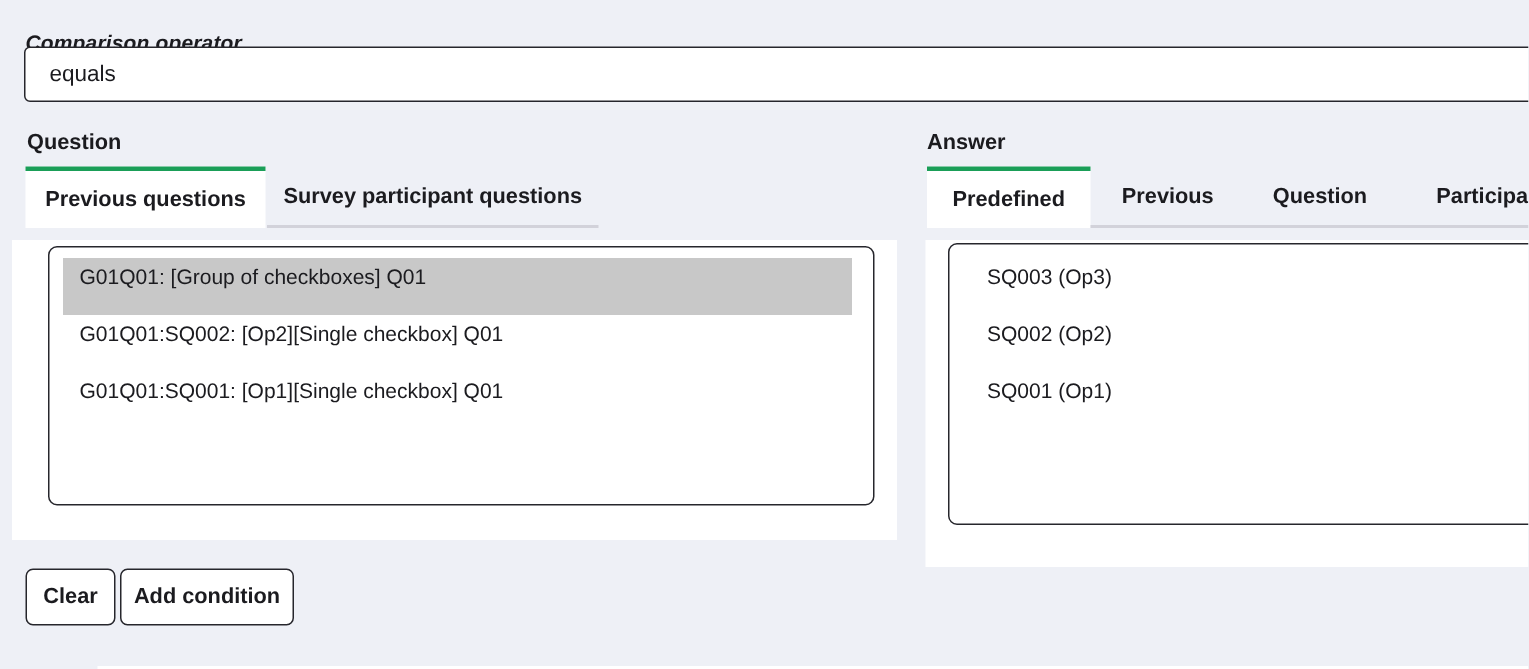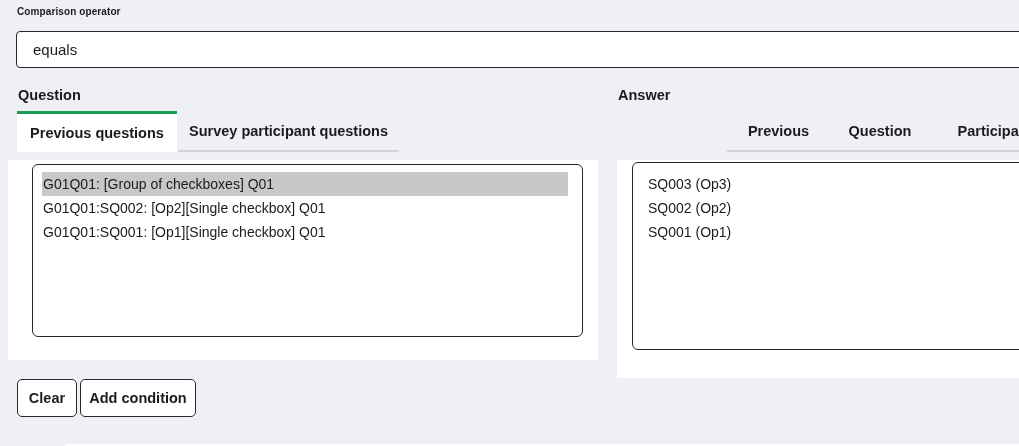--- a/index.html
+++ b/index.html
@@ -15,22 +15,22 @@
   html,body{width:1019px;height:446px;overflow:hidden;}
   body{
     background:var(--bg);
     font-family:"Liberation Sans",sans-serif;
     color:var(--text);
   }
   .stage{position:relative;width:1019px;height:446px;overflow:hidden;background:var(--bg);}
 
   
   .cmp-label{
-    position:absolute;left:17px;top:6px;
-    font-size:10px;font-weight:700;letter-spacing:.1px;
+    position:absolute;left:17px;top:20px;
+    font-size:14px;font-weight:700;letter-spacing:.1px;font-style:italic;
   }
   .cmp-select{
     position:absolute;left:16px;top:31px;width:1030px;height:37px;
     background:var(--panel);
     border:1.5px solid var(--border-dark);
     border-radius:4px;
     display:flex;align-items:center;
     padding-left:16px;
     font-size:15px;
   }
@@ -64,23 +64,23 @@
   .listbox{
     position:absolute;
     background:var(--panel);
     border:1.5px solid var(--border-dark);
     border-radius:6px;
     overflow:hidden;
   }
   .listbox.q{left:32px;top:164px;width:551px;height:173px;padding:7px 14px 7px 9px;}
   .listbox.a{left:632px;top:162px;width:420px;height:188px;padding:9px 14px;}
   .opt{
-    height:24px;line-height:25px;
+    height:38px;line-height:25px;
     font-size:14px;
-    padding-left:1px;
+    padding-left:11px;
     white-space:nowrap;overflow:hidden;
     cursor:pointer;
   }
   .opt.selected{background:var(--sel-gray);}
 
   
   .btn{
     position:absolute;top:379px;height:38px;
     background:var(--panel);
     border:1.5px solid var(--border-dark);
@@ -119,20 +119,23 @@
   <div class="panel q"></div>
 
   <div class="listbox q">
     <div class="opt selected">G01Q01: [Group of checkboxes] Q01</div>
     <div class="opt">G01Q01:SQ002: [Op2][Single checkbox] Q01</div>
     <div class="opt">G01Q01:SQ001: [Op1][Single checkbox] Q01</div>
   </div>
 
   <div class="sec-label a">Answer</div>
 
+  <div class="tab active" style="left:618px;width:109px;">
+    <span>Predefined</span>
+  </div>
   <div class="tab inactive" style="left:727px;width:103px;">
     <span>Previous</span>
   </div>
   <div class="tab inactive" style="left:830px;width:100px;">
     <span>Question</span>
   </div>
   <div class="tab inactive" style="left:930px;width:130px;">
     <span>Participant</span>
   </div>
 

